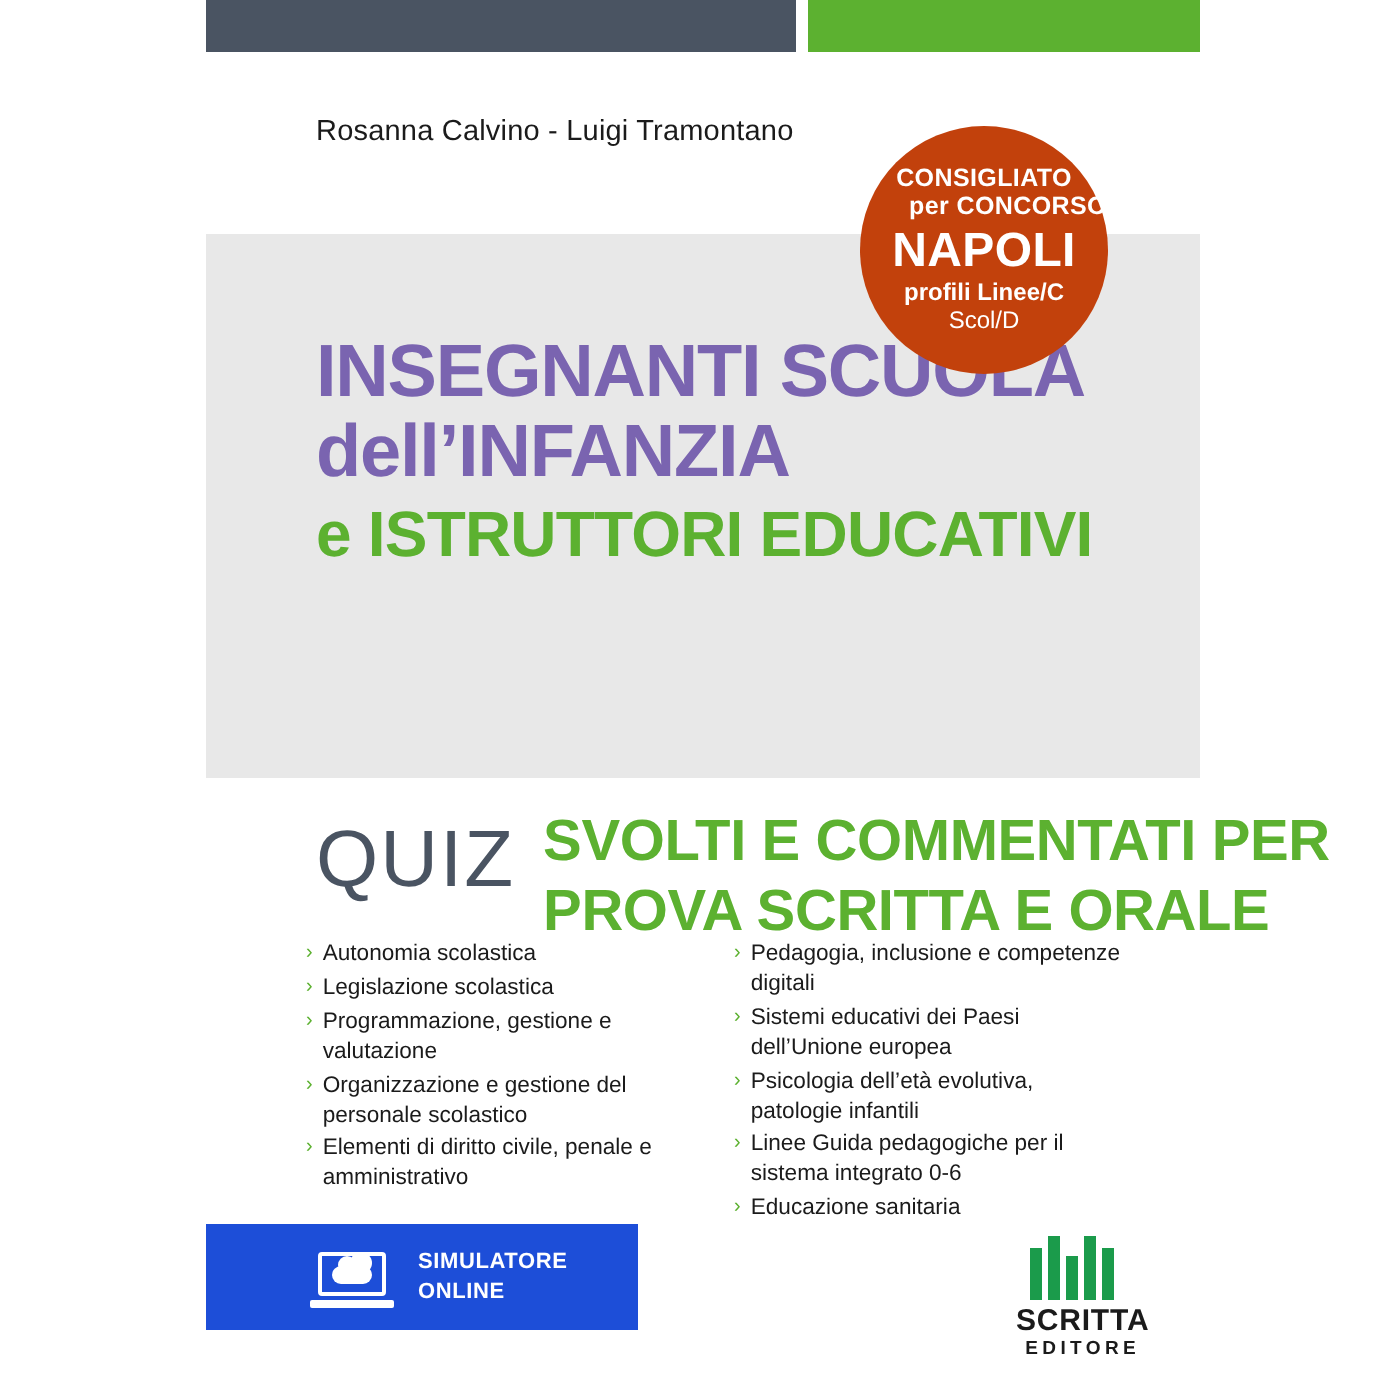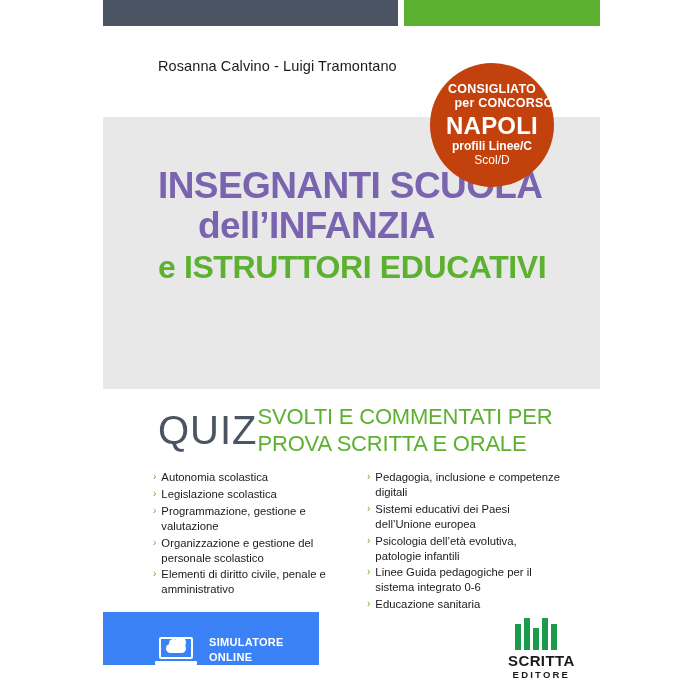--- a/index.html
+++ b/index.html
@@ -80,21 +80,20 @@
     color: #7a64b0;
     letter-spacing: -0.6px;
     line-height: 1.08;
   }
   .t-line3 {
     font-size: 37px;
     font-weight: bold;
     color: #7a64b0;
     letter-spacing: -0.6px;
     line-height: 1.08;
-    margin-left: 40px;
   }
   .t-line4 {
     font-size: 32px;
     font-weight: bold;
     color: #5cb130;
     letter-spacing: -0.4px;
     line-height: 1.15;
     margin-top: 3px;
   }
 
@@ -131,23 +130,24 @@
   }
   .quiz-word {
     font-size: 40px;
     font-weight: normal;
     color: #4a5462;
     letter-spacing: 1px;
     line-height: 1;
     padding-top: 6px;
   }
   .quiz-sub {
+    margin-left: 14px;
     color: #5cb130;
-    font-weight: normal;
-    font-size: 22px;
+    font-weight: bold;
+    font-size: 29px;
     line-height: 1.22;
     letter-spacing: -0.2px;
   }
 
   
   .cols {
     position: absolute;
     left: 153px;
     top: 470px;
     width: 420px;
@@ -169,23 +169,23 @@
     line-height: 1.45;
   }
 
   
   .sim-box {
     position: absolute;
     left: 103px;
     top: 612px;
     width: 216px;
     height: 53px;
-    background: #3b82f6;
-    display: flex;
-    align-items: flex-end;
+    background: #1d4ed8;
+    display: flex;
+    align-items: center;
   }
   .sim-icon {
     margin-left: 52px;
     width: 42px;
     height: 30px;
     position: relative;
   }
   .laptop-base {
     position: absolute;
     left: 0; bottom: 0;

